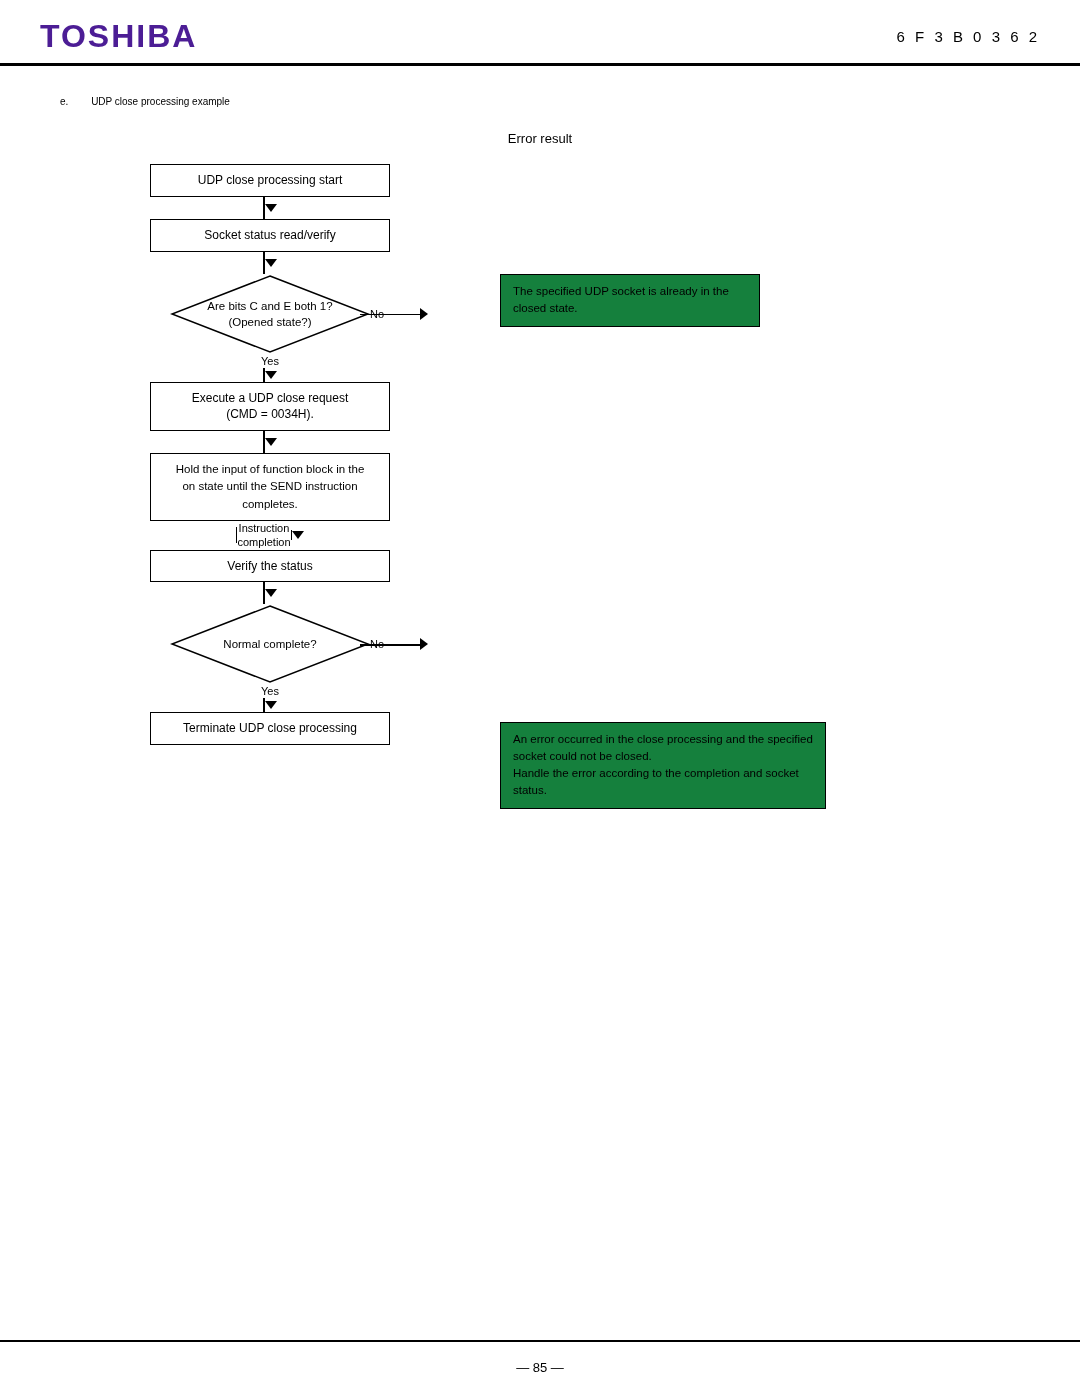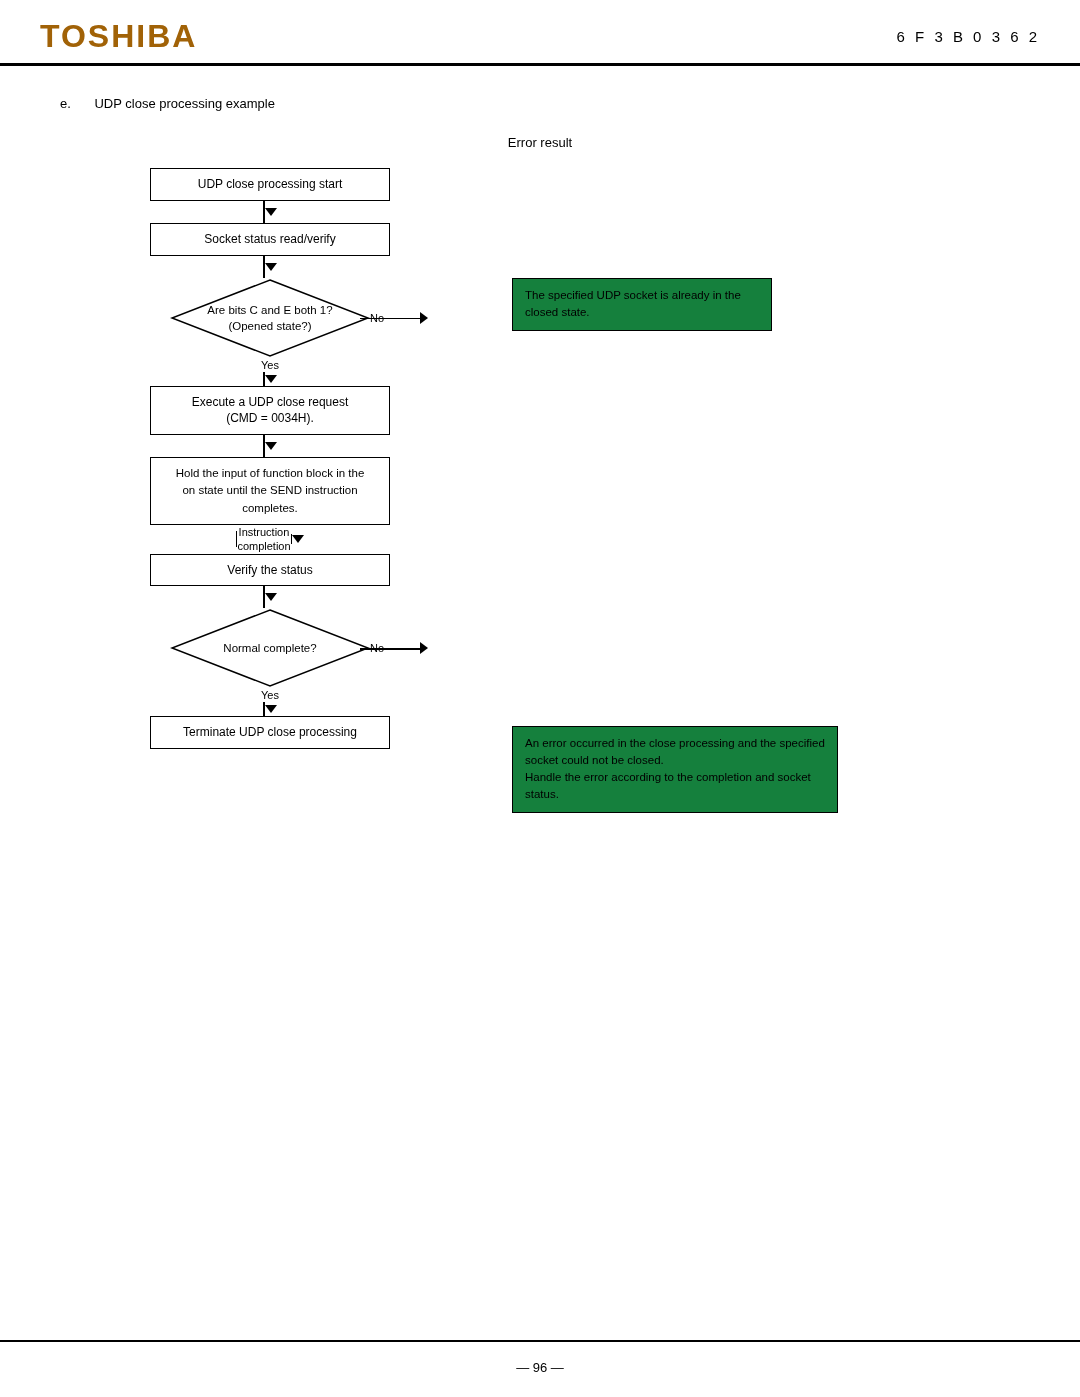--- a/index.html
+++ b/index.html
@@ -17,42 +17,42 @@
       justify-content: space-between;
       align-items: flex-start;
       padding: 18px 40px 0 40px;
       border-bottom: 3px solid #000;
       padding-bottom: 8px;
     }
     .logo {
       font-size: 32px;
       font-weight: 900;
       letter-spacing: 2px;
-      color: #a16207;
+      color: #4c1d95;
     }
     .doc-number {
       font-size: 15px;
       font-weight: normal;
       letter-spacing: 3px;
       margin-top: 10px;
     }
     .content {
       padding: 30px 60px 60px 60px;
     }
     .section-title {
-      font-size: 13px;
+      font-size: 10px;
       margin-bottom: 24px;
     }
     .section-title span {
       margin-right: 20px;
     }
     .flowchart-area {
       display: flex;
       flex-direction: row;
-      gap: 12px;
+      gap: 0;
       position: relative;
       margin-top: 10px;
     }
     .flowchart-column {
       display: flex;
       flex-direction: column;
       align-items: center;
       flex: 0 0 420px;
       position: relative;
     }
@@ -289,13 +289,13 @@
       </div>
 
     </div>
 
   </div>
 
 </div>
 
 <div style="position:absolute; bottom:55px; left:0; right:0; height:2px; background:#000;"></div>
 
-<div style="position:absolute; bottom:22px; left:50%; transform:translateX(-50%); font-size:13px;">— 96 —</div>
+<div style="position:absolute; bottom:22px; left:50%; transform:translateX(-50%); font-size:13px;">— 85 —</div>
 
 </body></html>

